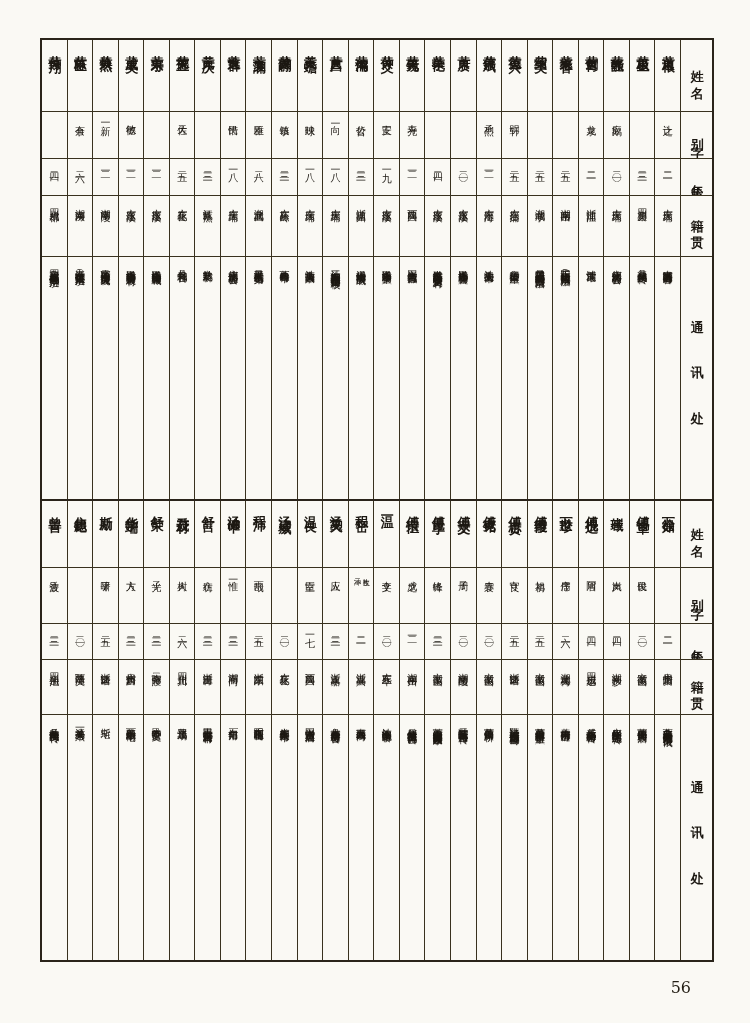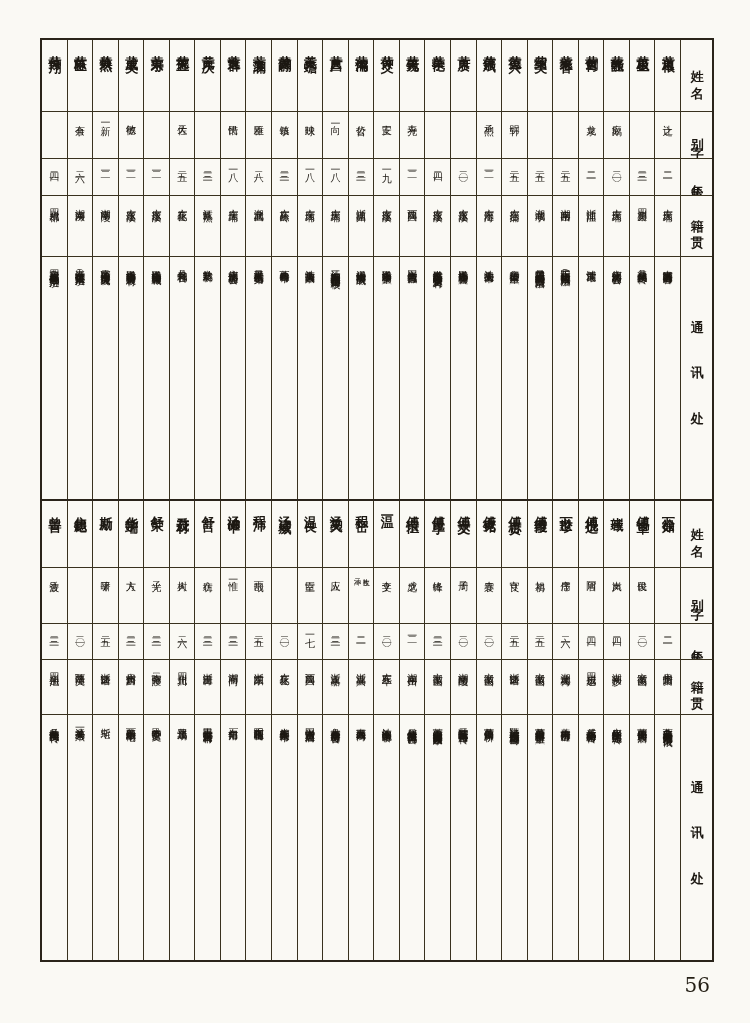--- a/index.html
+++ b/index.html
@@ -40,22 +40,22 @@
   .c-addr .vt{font-size:10px;letter-spacing:0.5px;}
   .vt.small{font-size:7px;letter-spacing:0;line-height:1.25;}
   .col.header .cell{align-items:center;padding-top:0;}
   .col.header .vt{font-weight:bold;font-size:13px;}
   .col.header .h-name .vt{letter-spacing:16px;}
   .col.header .h-courtesy .vt{letter-spacing:7px;}
   .col.header .h-age .vt{letter-spacing:3px;font-size:12px;}
   .col.header .h-native .vt{letter-spacing:16px;}
   .col.header .h-addr .vt{letter-spacing:46px;}
   .page-number{
-    position:absolute;right:40px;bottom:26px;
-    font-size:20px;color:#241f15;font-family:"DejaVu Serif",serif;
+    position:absolute;right:59px;bottom:26px;
+    font-size:16px;color:#241f15;font-family:"DejaVu Serif",serif;
   }
 </style>
 </head>
 <body>
 
 <div class="sheet">
   <div class="dtable top">
       <div class="col header">
         <div class="cell c-name h-name">
           <span class="vt">姓名</span>

